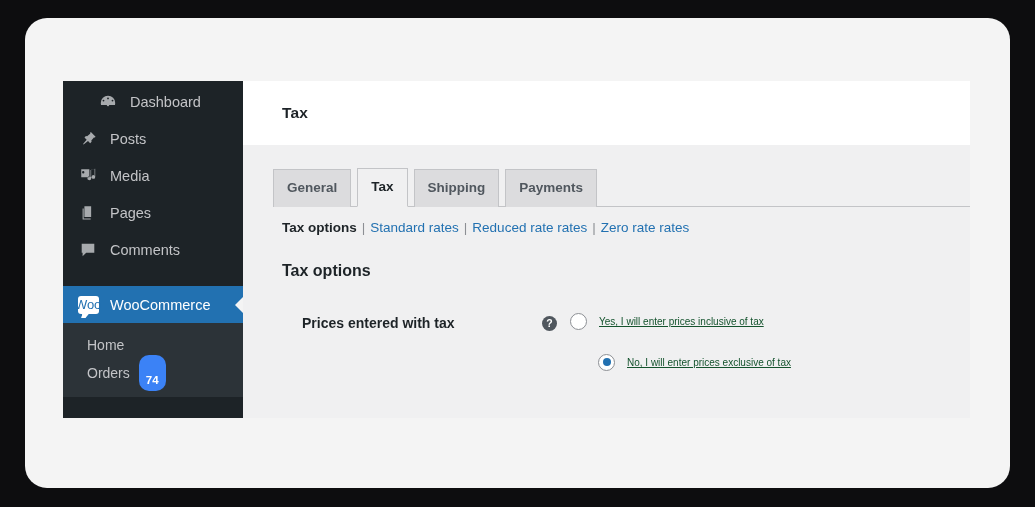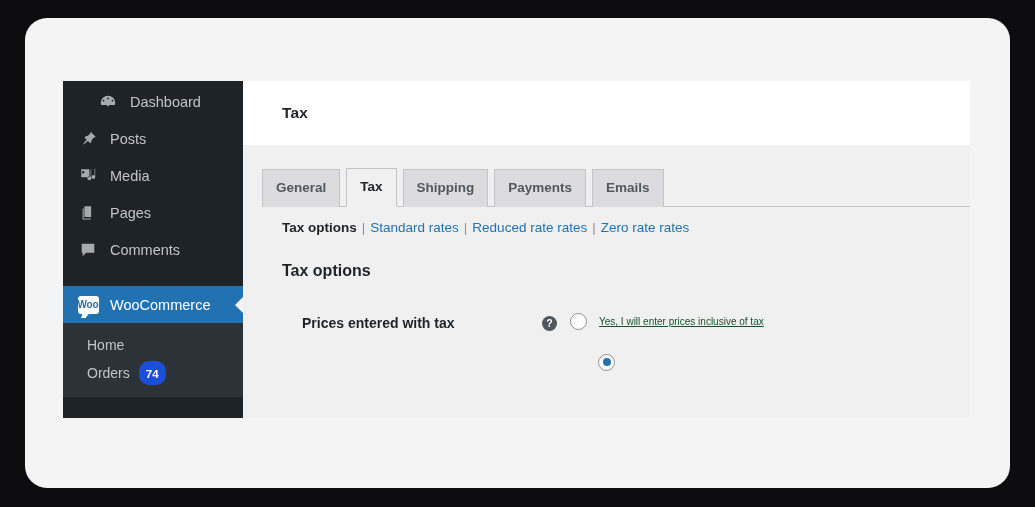--- a/index.html
+++ b/index.html
@@ -88,22 +88,22 @@
     height: 18px;
     background: #ffffff;
     border-radius: 3px;
     position: relative;
     display: flex;
     align-items: center;
     justify-content: center;
   }
   .woo-badge span {
     color: #2271b1;
-    font-size: 10px;
-    font-weight: bold;
+    font-size: 13px;
+    font-weight: normal;
     letter-spacing: -0.2px;
     line-height: 1;
   }
   .woo-badge:after {
     content: "";
     position: absolute;
     left: 4px;
     bottom: -4px;
     width: 0; height: 0;
     border-left: 4px solid #ffffff;
@@ -121,26 +121,26 @@
     display: flex;
     align-items: center;
     height: 28px;
     padding-left: 24px;
     color: #c3c4c7;
     font-size: 14px;
   }
   .count-badge {
     display: inline-block;
     margin-left: 9px;
-    background: #1d4ed8;
+    background: #3b82f6;
     color: #fff;
     font-size: 11.5px;
     font-weight: bold;
     line-height: 1;
-    padding: 8px 7px 5px 7px;
+    padding: 20px 7px 5px 7px;
     border-radius: 10px;
   }
 
   
   .main {
     position: absolute;
     left: 180px;
     top: 0;
     right: 0;
     bottom: 0;
@@ -157,21 +157,21 @@
   .page-header h1 {
     margin: 0;
     font-size: 15.5px;
     font-weight: bold;
     color: #1d2327;
     letter-spacing: 0.1px;
   }
 
   
   .tabs-wrap {
-    padding-left: 19px;
+    padding-left: 30px;
     padding-top: 22px;
     position: relative;
   }
   .nav-tabs {
     display: flex;
     align-items: flex-end;
     position: relative;
     border-bottom: 1px solid #c3c4c7;
     padding-bottom: 0;
   }
@@ -368,21 +368,20 @@
       <div class="page-header">
         <h1>Tax</h1>
       </div>
 
       <div class="tabs-wrap">
         <div class="nav-tabs">
           <div class="nav-tab">General</div>
           <div class="nav-tab active">Tax</div>
           <div class="nav-tab">Shipping</div>
           <div class="nav-tab">Payments</div>
-          <div class="nav-tab">Emails</div>
         </div>
       </div>
 
       <div class="subsubsub">
         <span class="cur">Tax options</span>
         <span class="sep">|</span>
         <a href="#">Standard rates</a>
         <span class="sep">|</span>
         <a href="#">Reduced rate rates</a>
         <span class="sep">|</span>
@@ -394,19 +393,20 @@
       <div class="form-row">
         <div class="form-label">Prices entered with tax</div>
         <div class="help-tip">?</div>
         <div class="radio-list">
           <div class="radio-row">
             <span class="radio"></span>
             <span class="radio-label">Yes, I will enter prices inclusive of tax</span>
           </div>
           <div class="radio-row radio-indent">
             <span class="radio checked"></span>
+            <span class="radio-label">No, I will enter prices exclusive of tax</span>
           </div>
         </div>
       </div>
 
     </div>
   </div>
 </div>
 
 </body></html>

